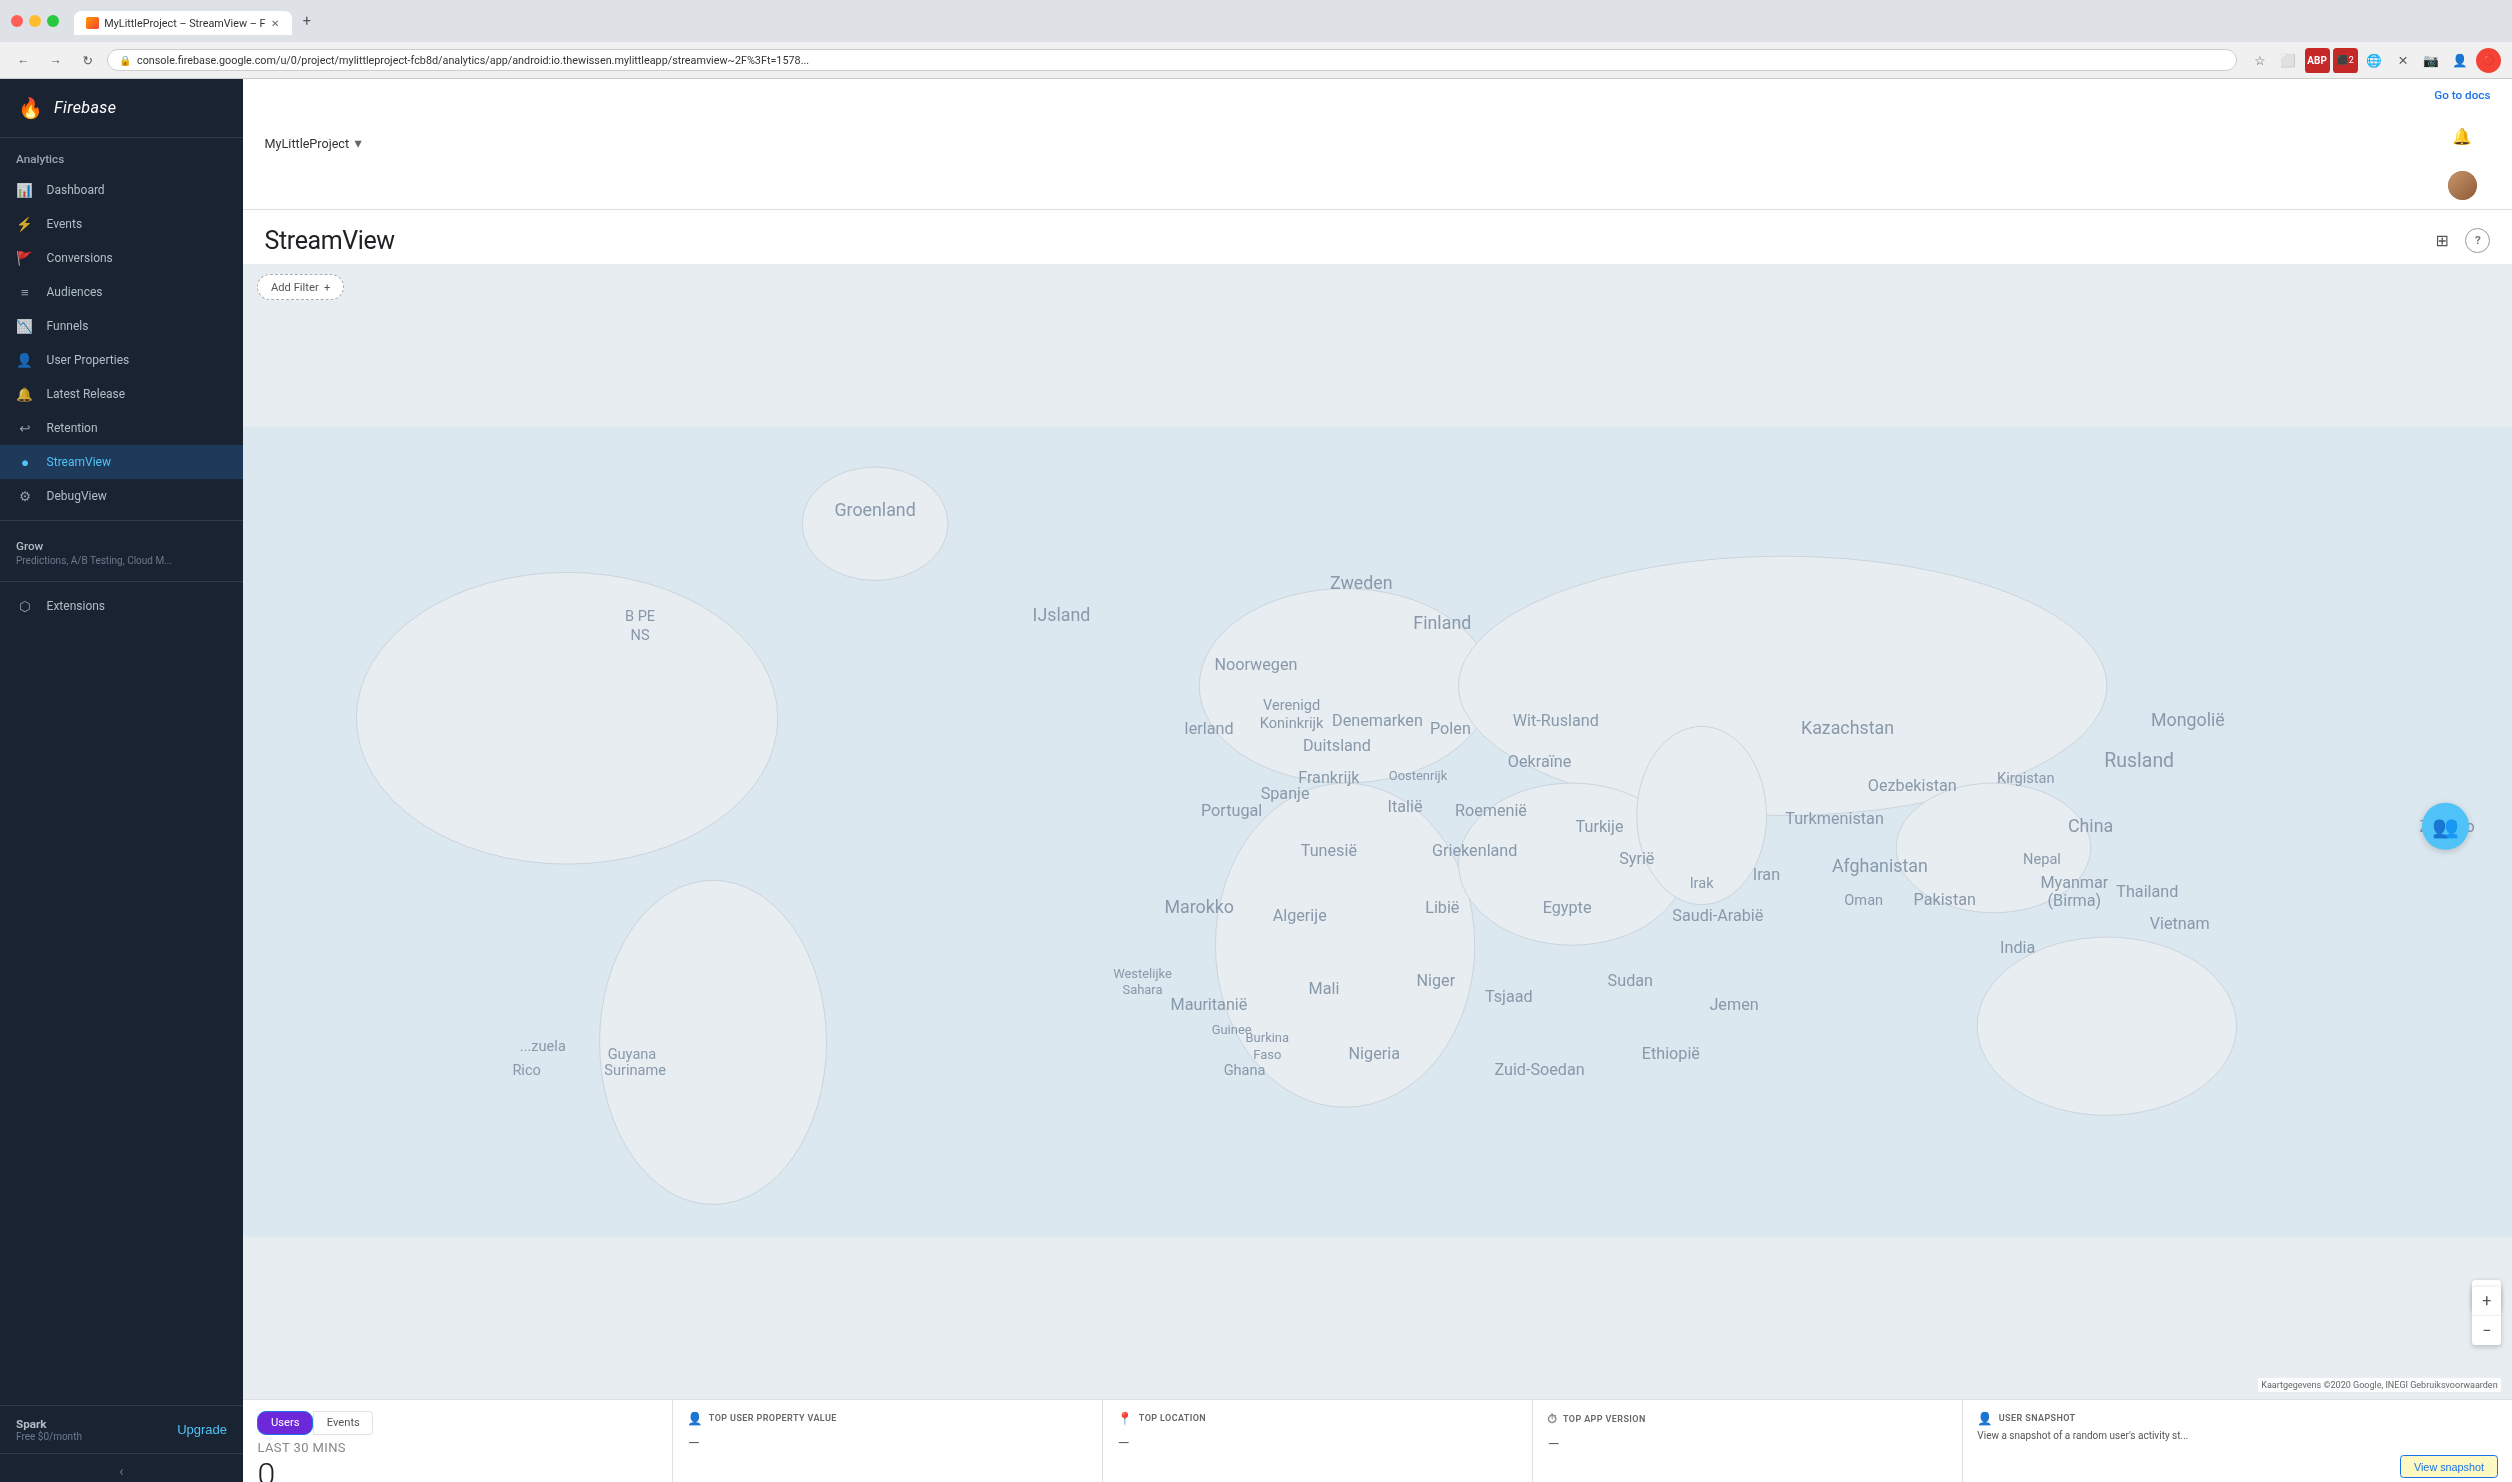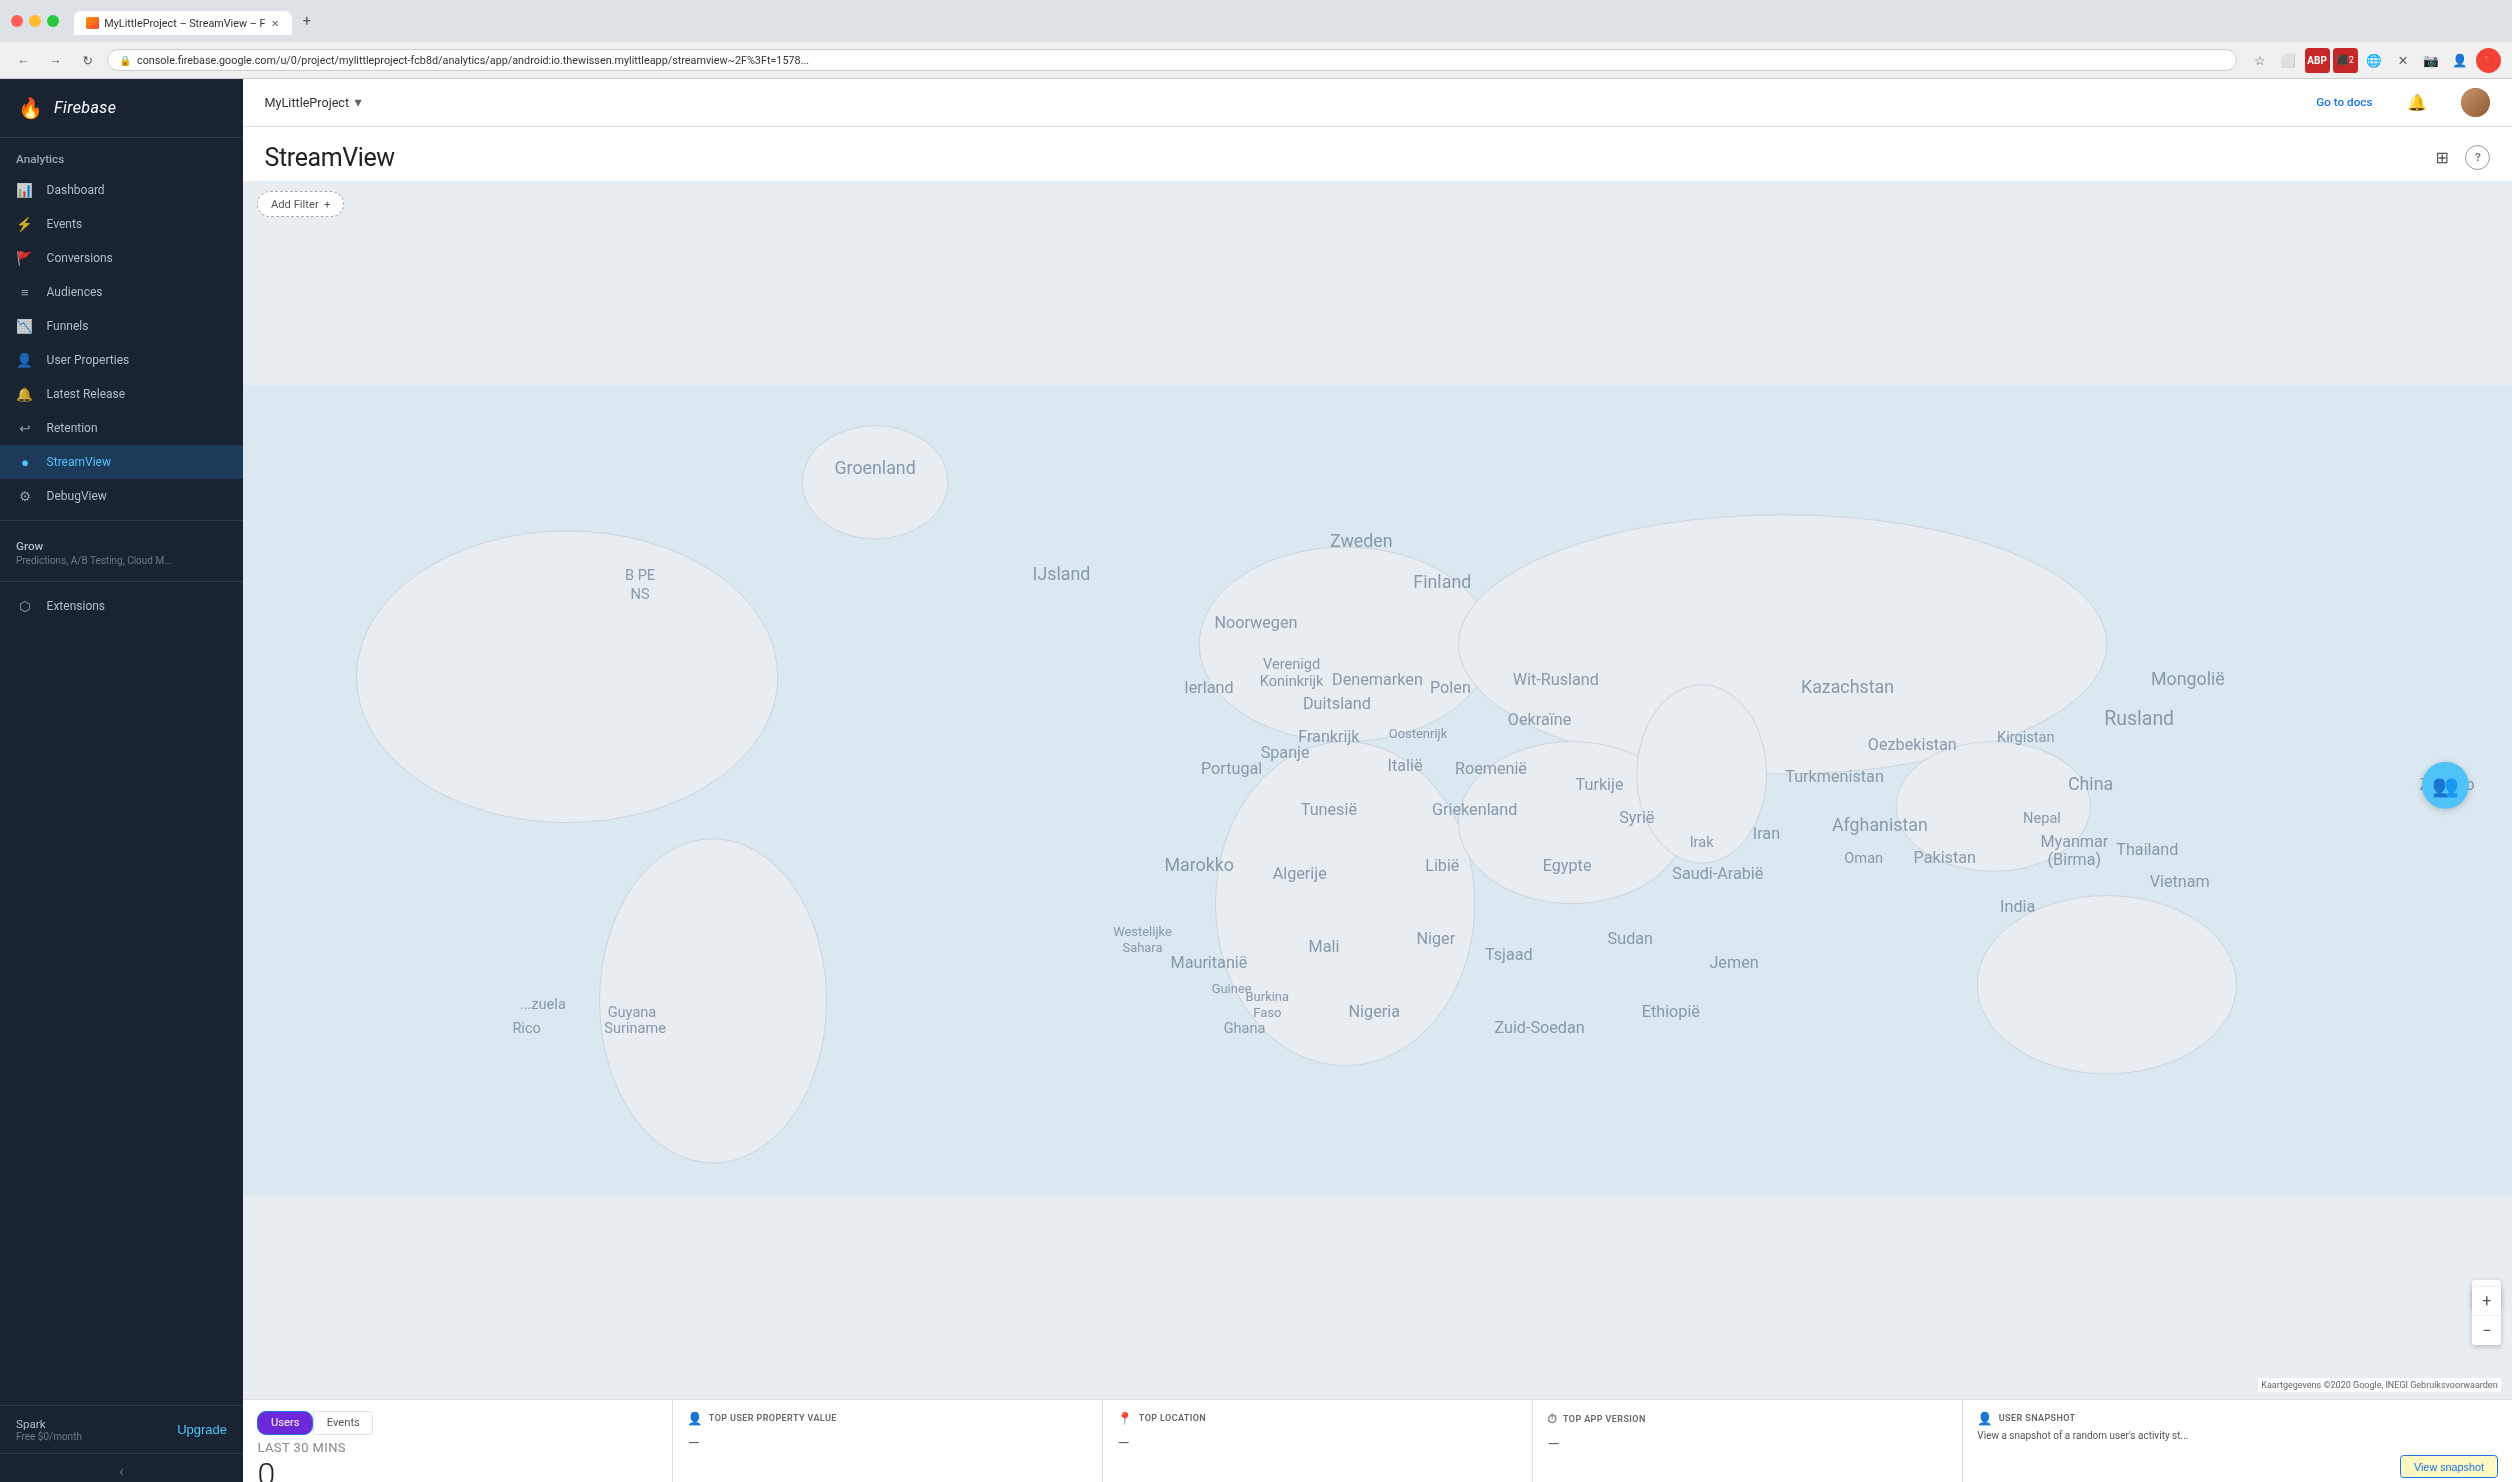--- a/index.html
+++ b/index.html
@@ -179,21 +179,21 @@
 
     .sidebar-footer {
       margin-top: auto;
       padding: 10.8px 16px;
       border-top: 0.9px solid #2d3a4d;
       display: flex;
       align-items: center;
       justify-content: space-between;
     }
     .spark-info { display: flex; flex-direction: column; }
-    .spark-title { font-size: 11.7px; color: #b0bec5; font-weight: 400; }
+    .spark-title { font-size: 11.7px; color: #b0bec5; font-weight: 700; }
     .spark-price { font-size: 10px; color: #6b7a8d; }
     .upgrade-btn {
       font-size: 13px;
       color: #4fc3f7;
       cursor: pointer;
       font-weight: 500;
       background: none;
       border: none;
     }
 
@@ -230,21 +230,22 @@
       align-items: center;
       gap: 5.4px;
       cursor: pointer;
       font-size: 12.6px;
       color: #333;
     }
     .project-selector .chevron { font-size: 14.4px; color: #666; }
     .top-bar-right {
       display: flex;
       align-items: center;
-      gap: 30px;
+      gap: 20px;
+      flex-direction: column;
     }
     .go-to-docs {
       font-size: 11.7px;
       color: #1a73e8;
       cursor: pointer;
       font-weight: 500;
     }
     .top-bar-icon {
       width: 29px; height: 29px;
       display: flex; align-items: center; justify-content: center;

